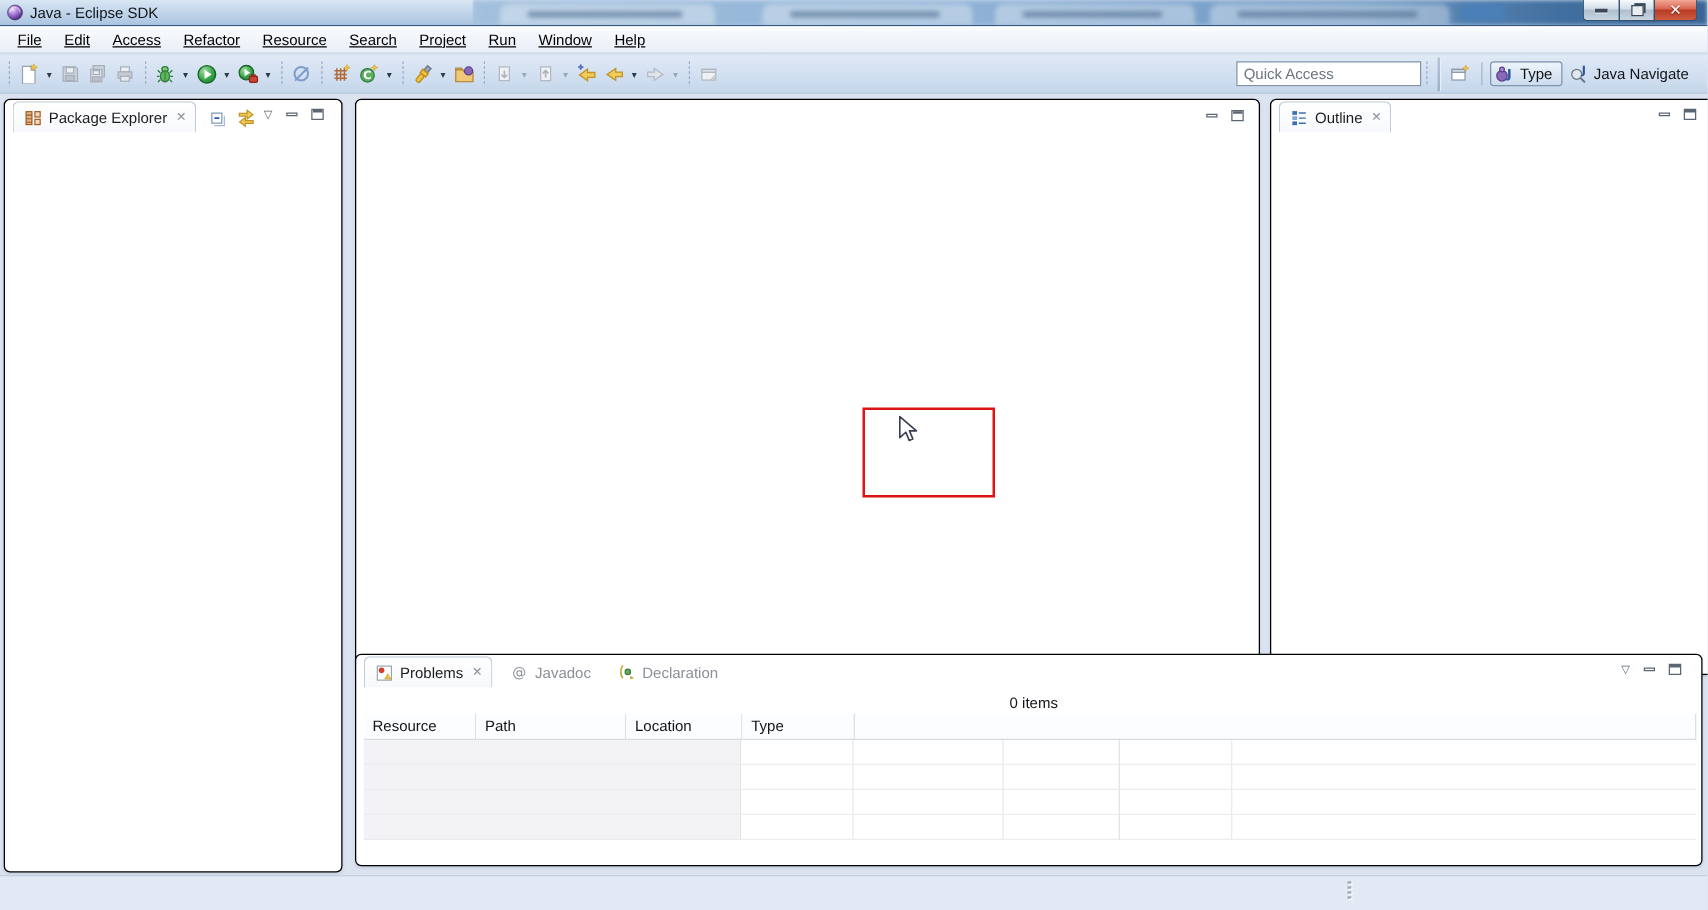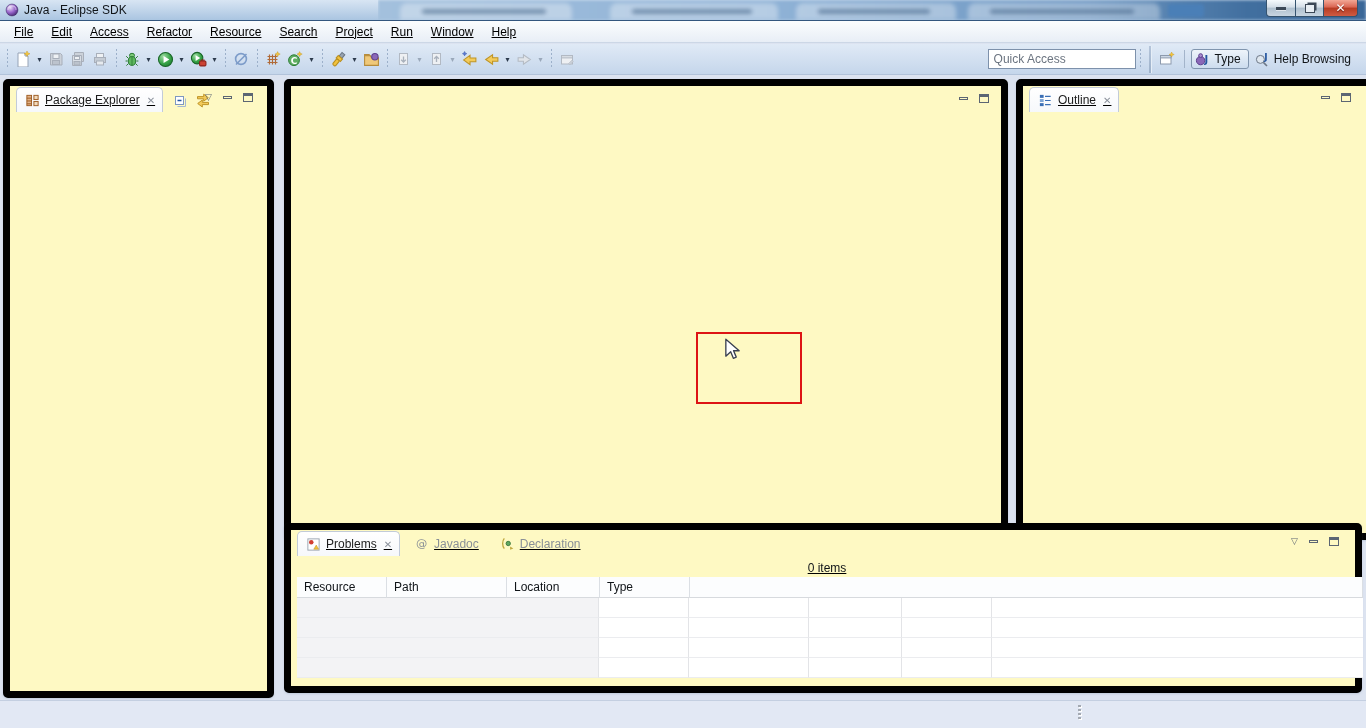--- a/index.html
+++ b/index.html
@@ -51,22 +51,22 @@
   .qa-input{width:136px;height:18px;border:1px solid #7d91ab;background:#fff;
     font-family:inherit;font-size:12px;padding:0 5px;color:#333;}
   .qa-input::placeholder{color:#6b7480;}
   .vdivider{width:2px;height:27px;background:linear-gradient(#b5c5da,#9db1ca);
     box-shadow:1px 0 0 #e6eef7;margin:0 5px 0 3px;flex:none;}
   .vsep{width:1px;height:18px;background:#a3b4ca;margin:0 6px;flex:none;}
   .persp-toggle{display:flex;align-items:center;gap:4px;border:1px solid #8095ae;border-radius:3px;
     background:linear-gradient(#eef4fa,#ccdcee);padding:1px 7px 1px 3px;color:#101418;}
   .persp-plain{display:flex;align-items:center;gap:4px;padding:1px 5px;color:#101418;margin-right:4px;}
   
-  .panel{position:absolute;background:#fef9c3;border:7px solid #000000;border-radius:5px;
-    box-shadow:0 1px 2px rgba(110,130,160,.25);box-sizing:border-box;text-decoration:underline;}
+  .panel{position:absolute;background:#ffffff;border:1px solid #000000;border-radius:5px;
+    box-shadow:0 1px 2px rgba(110,130,160,.25);box-sizing:border-box;}
   #pkg-panel{left:3px;top:79px;width:271px;height:619px;}
   #editor-panel{left:284px;top:79px;width:724px;height:461px;}
   #outline-panel{left:1016px;top:79px;width:358px;height:461px;}
   #problems-panel{left:284px;top:523px;width:1078px;height:170px;}
   .phdr{height:26px;display:flex;align-items:flex-end;position:relative;}
   .vtab{display:flex;align-items:center;gap:5px;height:25px;padding:0 7px 0 8px;
     border:1px solid #c2cbd9;border-bottom:none;border-radius:5px 5px 0 0;
     background:linear-gradient(#fff,#f6f8fb);margin-left:6px;color:#1c1c1c;box-sizing:border-box;}
   .vtab .x{color:#8b919b;font-size:10px;margin-left:2px;}
   .vtab.inactive{border:none;background:transparent;color:#8a9097;}
@@ -352,21 +352,21 @@
         <text x="11.4" y="11.5" text-anchor="middle" font-size="10" font-weight="bold" fill="#24559f" font-family="DejaVu Sans, sans-serif">J</text>
       </svg>
       <span>Type</span>
     </span>
     <span class="persp-plain">
       <svg width="16" height="16" viewBox="0 0 16 16">
         <circle cx="6.4" cy="8.4" r="4" fill="#dfe7ef" stroke="#6d7887"></circle>
         <path d="M9.4 11.4 13 15" stroke="#6d7887" stroke-width="1.6"></path>
         <text x="12" y="8.5" text-anchor="middle" font-size="9" font-weight="bold" fill="#24559f" font-family="DejaVu Sans, sans-serif">J</text>
       </svg>
-      <span>Help Browsing</span>
+      <span>Java Navigate</span>
     </span>
   </div>
 </div>
 
 <div class="panel" id="pkg-panel">
   <div class="phdr">
     <div class="vtab">
       <svg width="15" height="15" viewBox="0 0 16 16">
         <rect x="2" y="2.5" width="5" height="11" fill="#e2b389" stroke="#9c5a20"></rect>
         <path d="M2 5.5h5M2 8.5h5M2 11.5h5" stroke="#9c5a20"></path>

